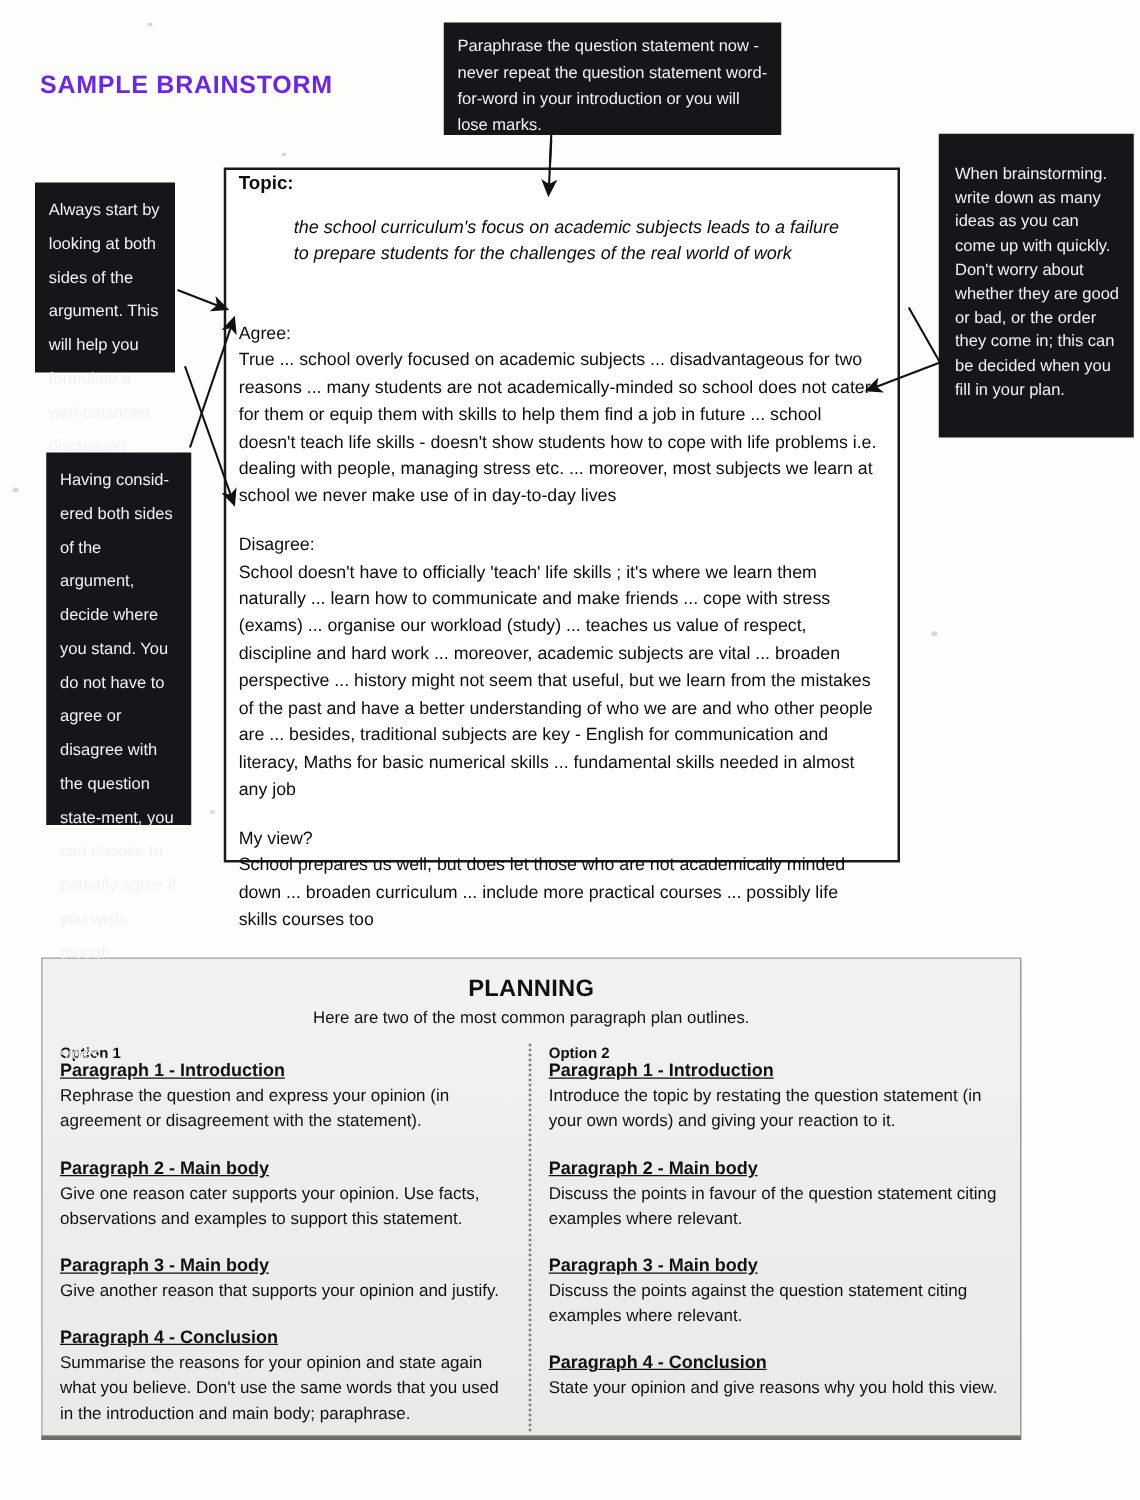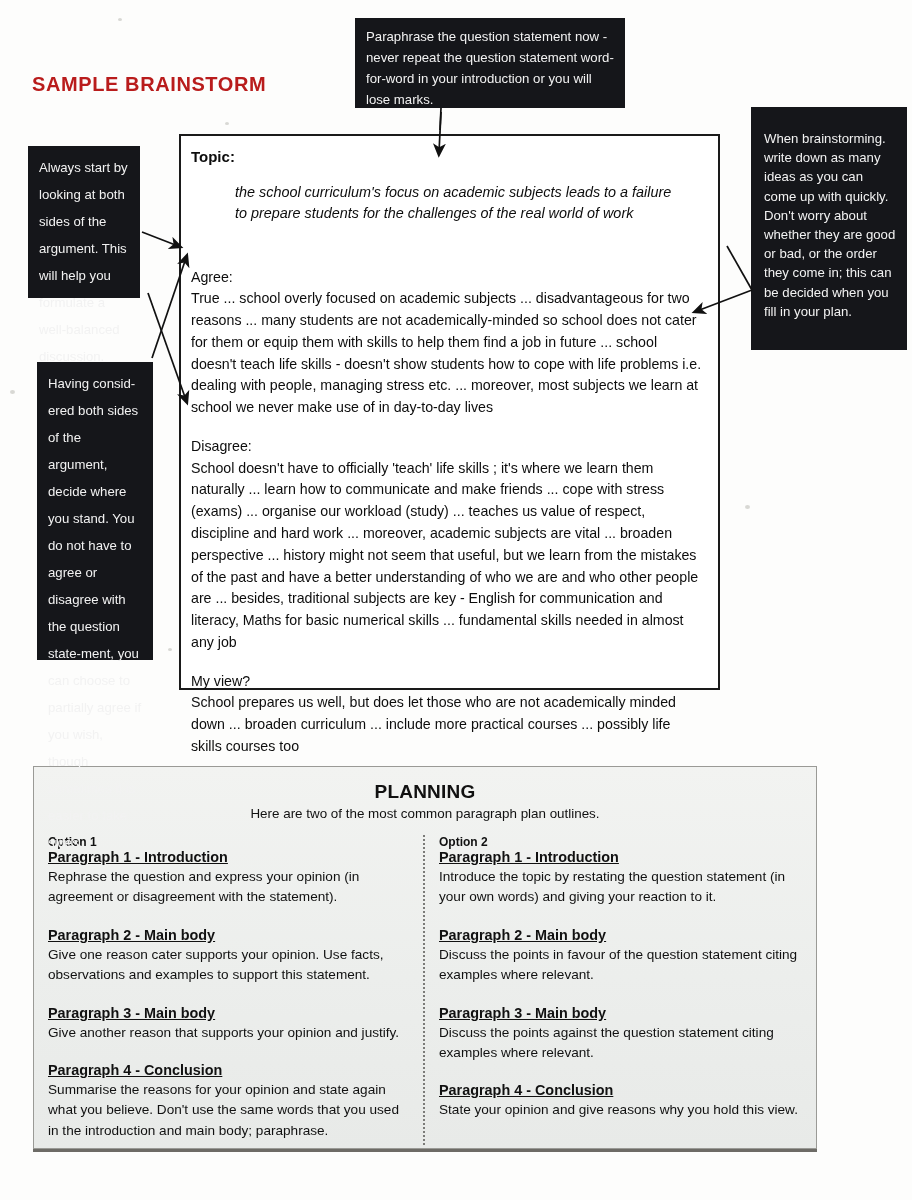--- a/index.html
+++ b/index.html
@@ -19,22 +19,21 @@
   }
 
   
   .page-title {
     position: absolute;
     left: 32px;
     top: 57px;
     font-size: 20px;
     font-weight: bold;
     letter-spacing: 0.6px;
-    color: #b91c1c;
-    margin-top: 16px;
+    color: #6d28d9;
   }
 
   
   .note {
     position: absolute;
     background: #15161a;
     color: #f2f2f2;
     font-size: 13.2px;
     line-height: 27px;
     padding: 8px 10px 9px 11px;
@@ -77,21 +76,21 @@
     top: 134px;
     width: 541px;
     height: 556px;
     border: 2px solid #1a1a1a;
     background: #ffffff;
     box-sizing: border-box;
     z-index: 3;
   }
   .bs-inner {
     position: relative;
-    padding: 10px 14px 0 10px;
+    padding: 0 14px 0 10px;
     font-size: 14.2px;
     line-height: 21.6px;
   }
   .topic-label {
     font-weight: bold;
     font-size: 15px;
     margin-bottom: 14px;
   }
   .topic-statement {
     font-style: italic;

